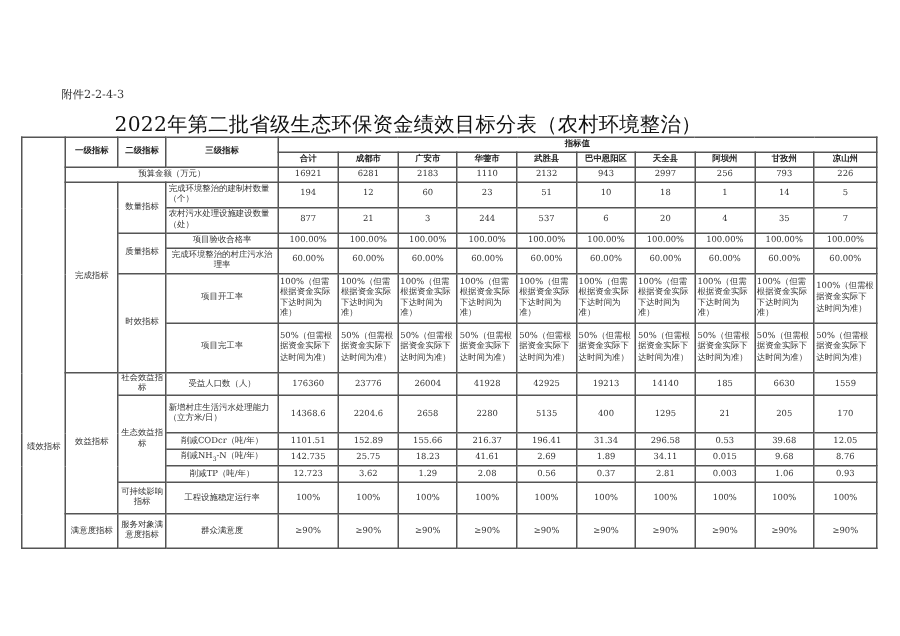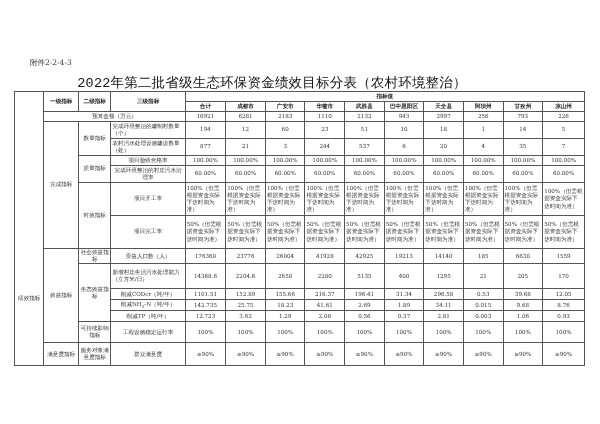--- a/index.html
+++ b/index.html
@@ -1,20 +1,20 @@
 <!DOCTYPE html>
 <html><head>
 <meta charset="utf-8">
 <style>
   html, body { margin:0; padding:0; background:#ffffff; }
   body { width:600px; height:424px; position:relative; overflow:hidden;
          font-family:"DejaVu Serif","Liberation Serif",serif; color:#222; }
-  .attach { position:absolute; left:17px; top:58px; font-size:7.5px; color:#333;padding-left:13px; }
+  .attach { position:absolute; left:28px; top:58px; font-size:7.5px; color:#333;padding-left:13px; }
   .title { position:absolute; left:0; width:544px; top:74px; text-align:center;
-           font-size:13.5px; color:#111; letter-spacing:0.2px;font-family:Liberation Mono, monospace; }
+           font-size:13.5px; color:#111; letter-spacing:0.2px; }
   table.grid { position:absolute; left:14px; top:91px; border-collapse:collapse;
                table-layout:fixed; width:571px; }
   table.grid td { border:1px solid #555; font-size:5.6px; line-height:7.2px;
                   text-align:center; vertical-align:middle; padding:0 1px; color:#333;
                   overflow:hidden; }
   table.grid td.hdr { font-weight:bold; color:#222; }
   table.grid td.left { text-align:left; }
   .sub { font-size:4px; vertical-align:sub; }
 </style>
 </head>

